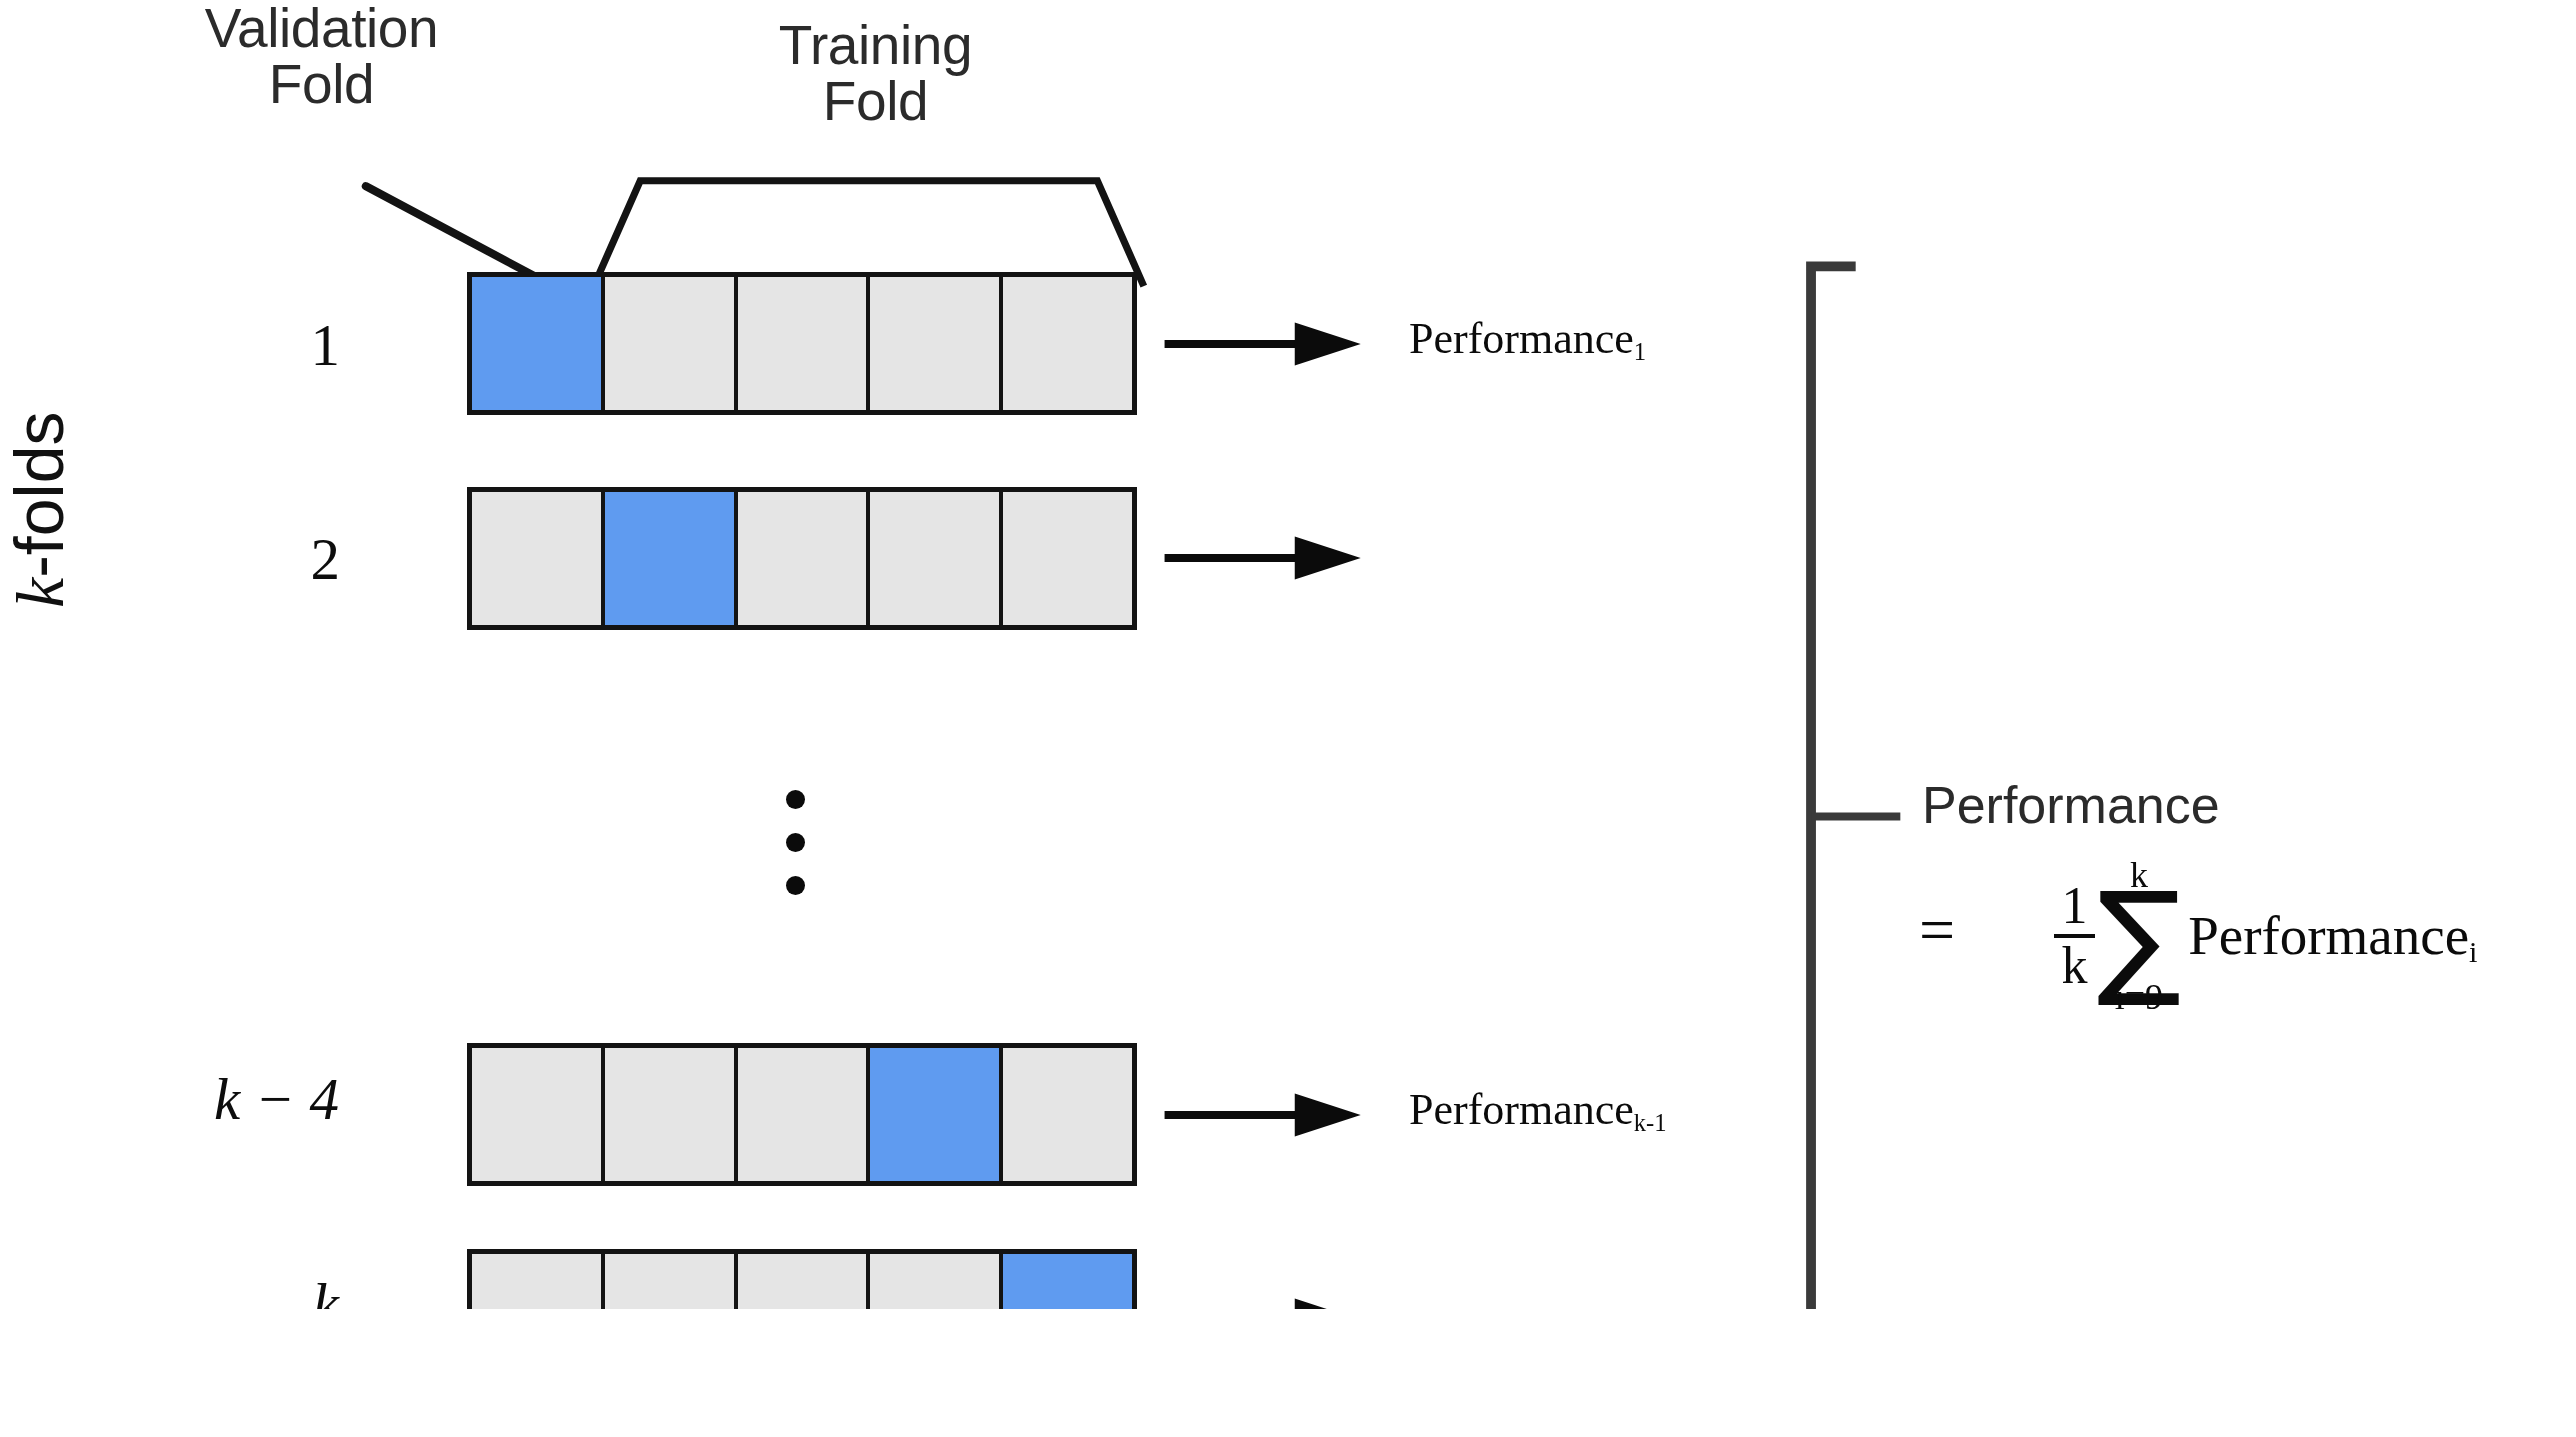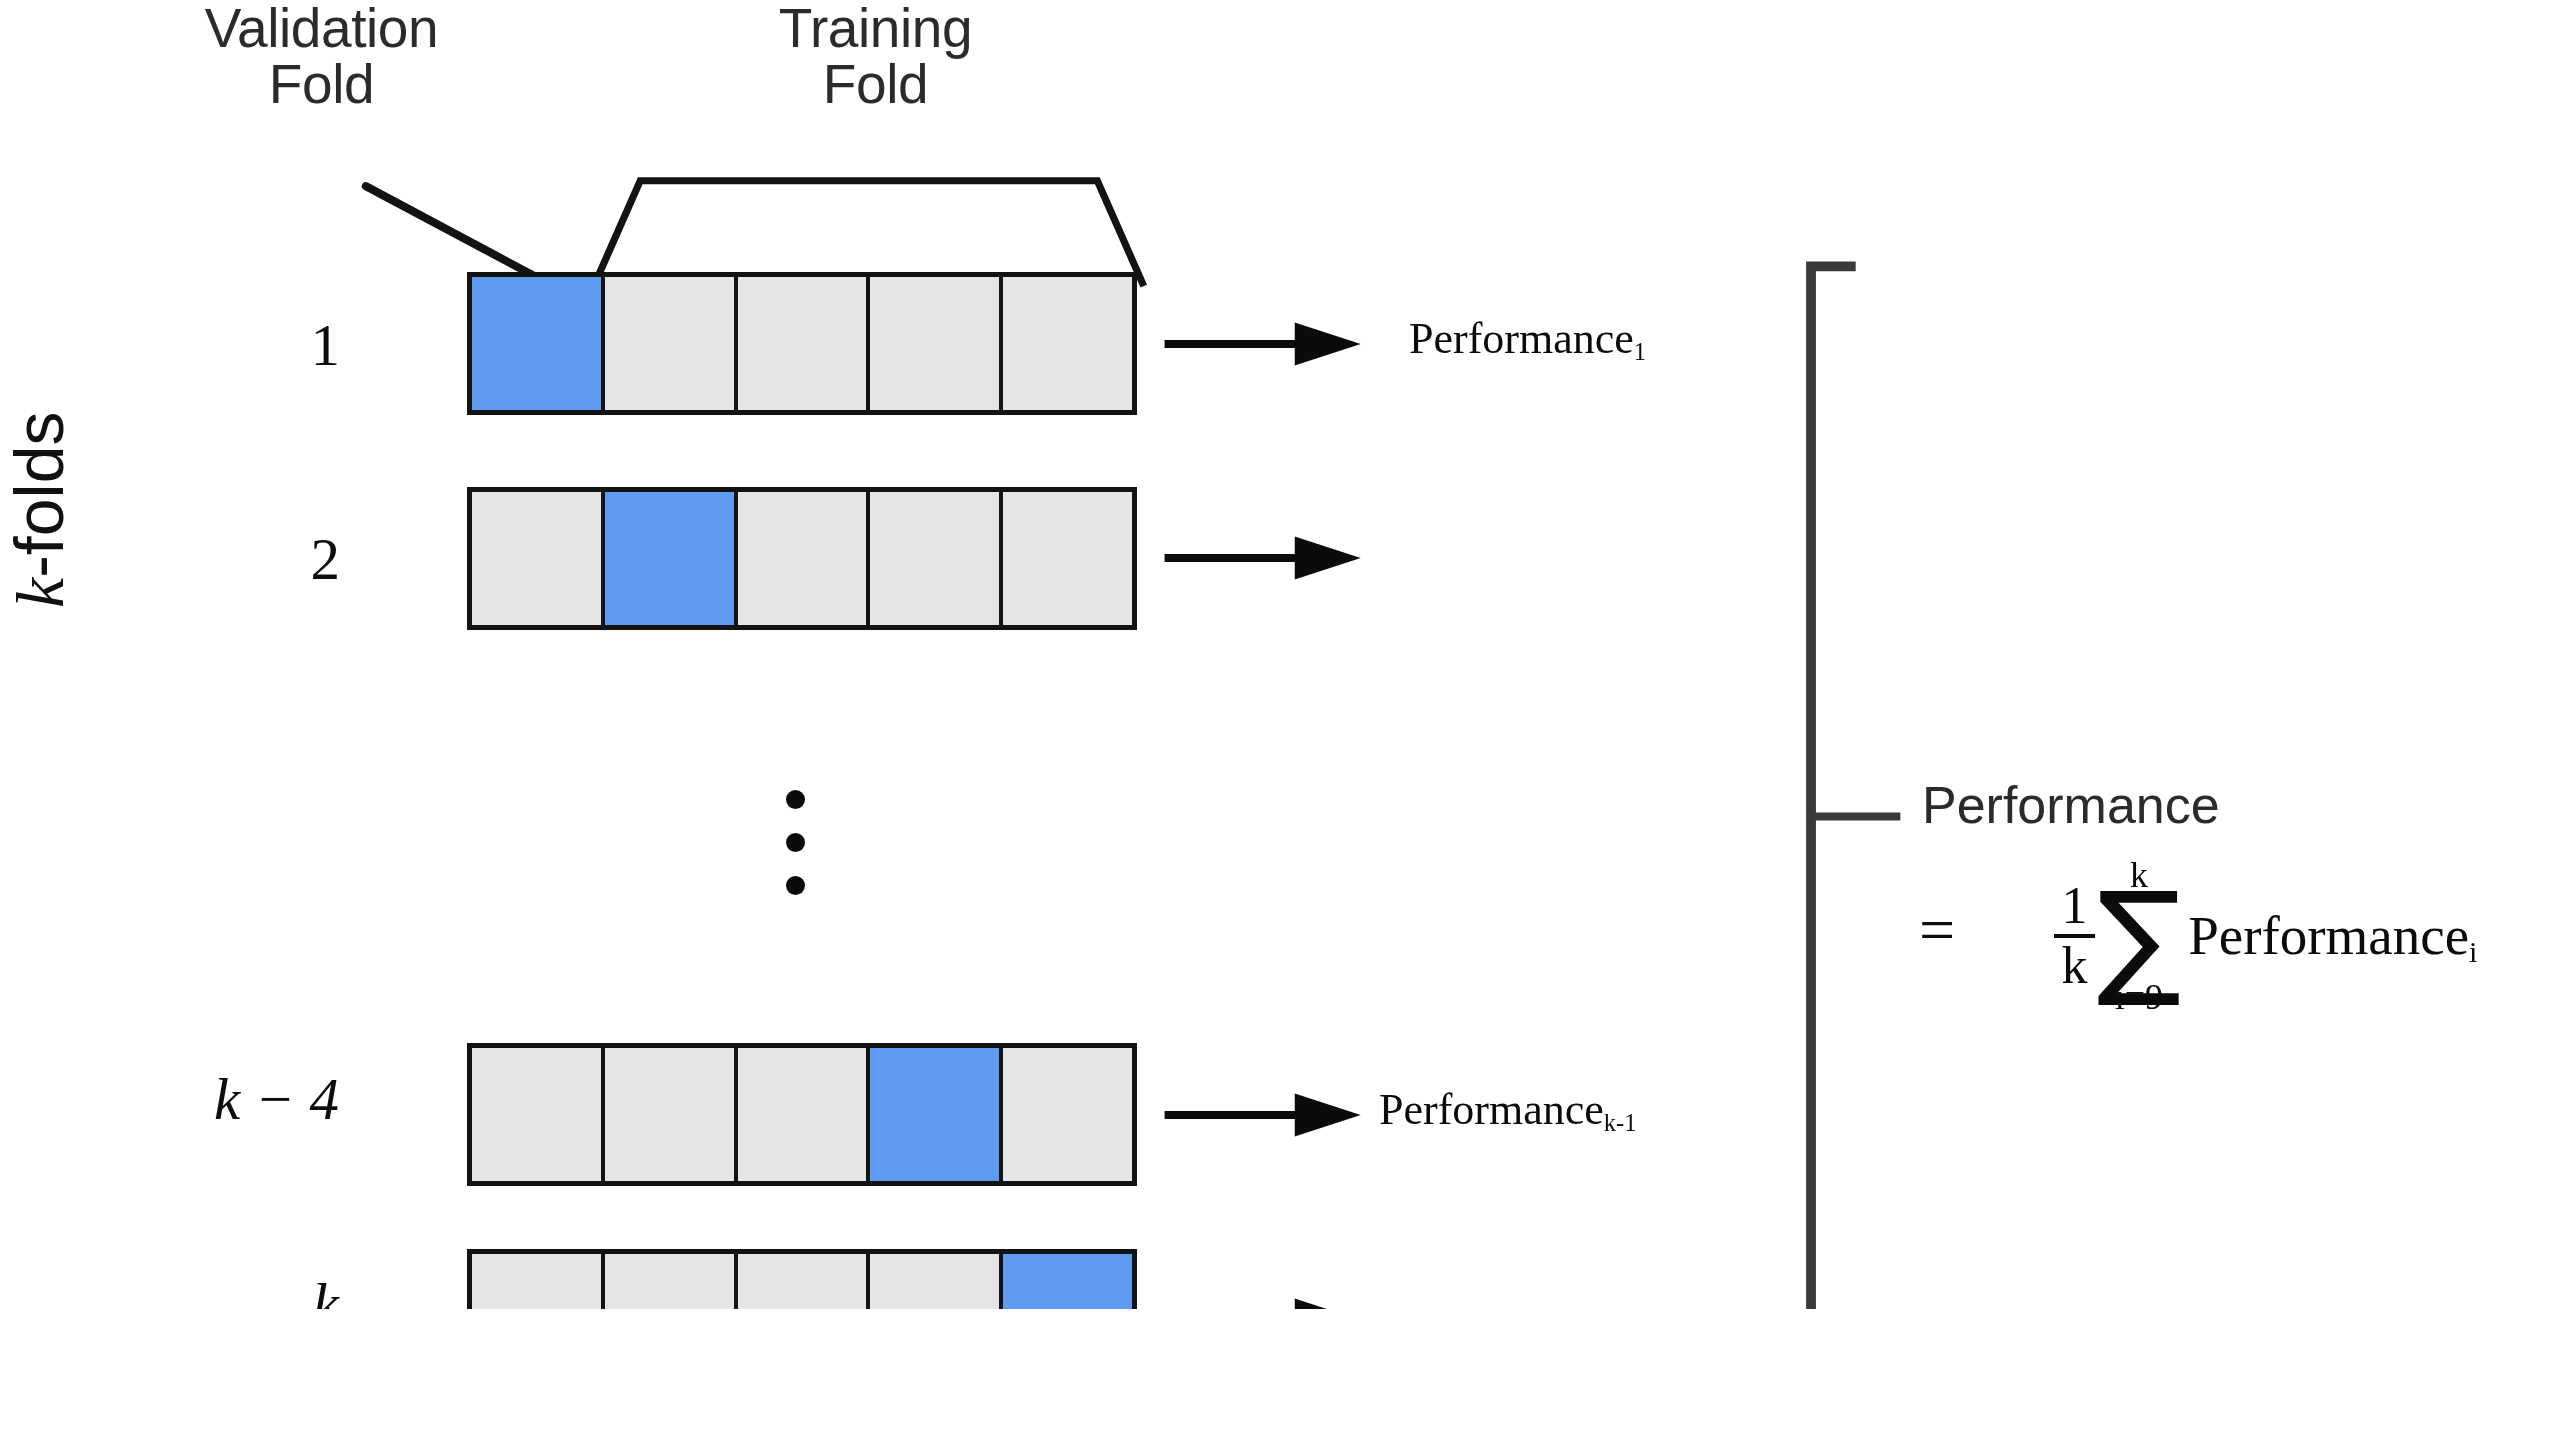--- a/index.html
+++ b/index.html
@@ -187,21 +187,21 @@
   }
 </style>
 </head>
 <body>
 
 <div id="canvas">
 
   <div class="hdr-label" id="validation-caption" style="left:134px; top:0px; width:375px;">Validation
 Fold</div>
 
-  <div class="hdr-label" id="training-caption" style="left:688px; top:0px; width:375px;">Training
+  <div class="hdr-label" id="training-caption" style="left:688px; top:17px; width:375px;">Training
 Fold</div>
 
   <svg class="perf-arrow" style="left:339px; top:161px;" width="241" height="143" viewBox="0 0 270 160">
     <line x1="30" y1="28" x2="240" y2="140" stroke="#131313" stroke-width="9" stroke-linecap="round"></line>
   </svg>
 
   <svg class="perf-arrow" style="left:581px; top:170px;" width="572" height="125" viewBox="0 0 640 140">
     <path d="M 14 130 L 66 12 L 578 12 L 630 130" fill="none" stroke="#131313" stroke-width="8" stroke-linejoin="miter"></path>
   </svg>
 
@@ -258,21 +258,21 @@
     <div class="fold-cell"></div>
     <div class="fold-cell validation"></div>
     <div class="fold-cell"></div>
   </div>
 
   <svg class="perf-arrow" style="left:1161px; top:1088px;" width="214" height="54" viewBox="0 0 240 60">
     <line x1="4" y1="30" x2="160" y2="30" stroke="#0b0b0b" stroke-width="9"></line>
     <polygon points="150,6 224,30 150,54" fill="#0b0b0b"></polygon>
   </svg>
 
-  <div class="perf-label" style="left:1379px; top:1088px;">
+  <div class="perf-label" style="left:1409px; top:1088px;">
     <span>Performance</span><sub>k-1</sub>
   </div>
 
   <div class="row-index math" style="left:98px; top:1270px; width:241px;">k</div>
 
   <div class="fold-row" id="fold-row-k" style="left:467px; top:1249px; width:670px; height:143px;">
     <div class="fold-cell"></div>
     <div class="fold-cell"></div>
     <div class="fold-cell"></div>
     <div class="fold-cell"></div>

